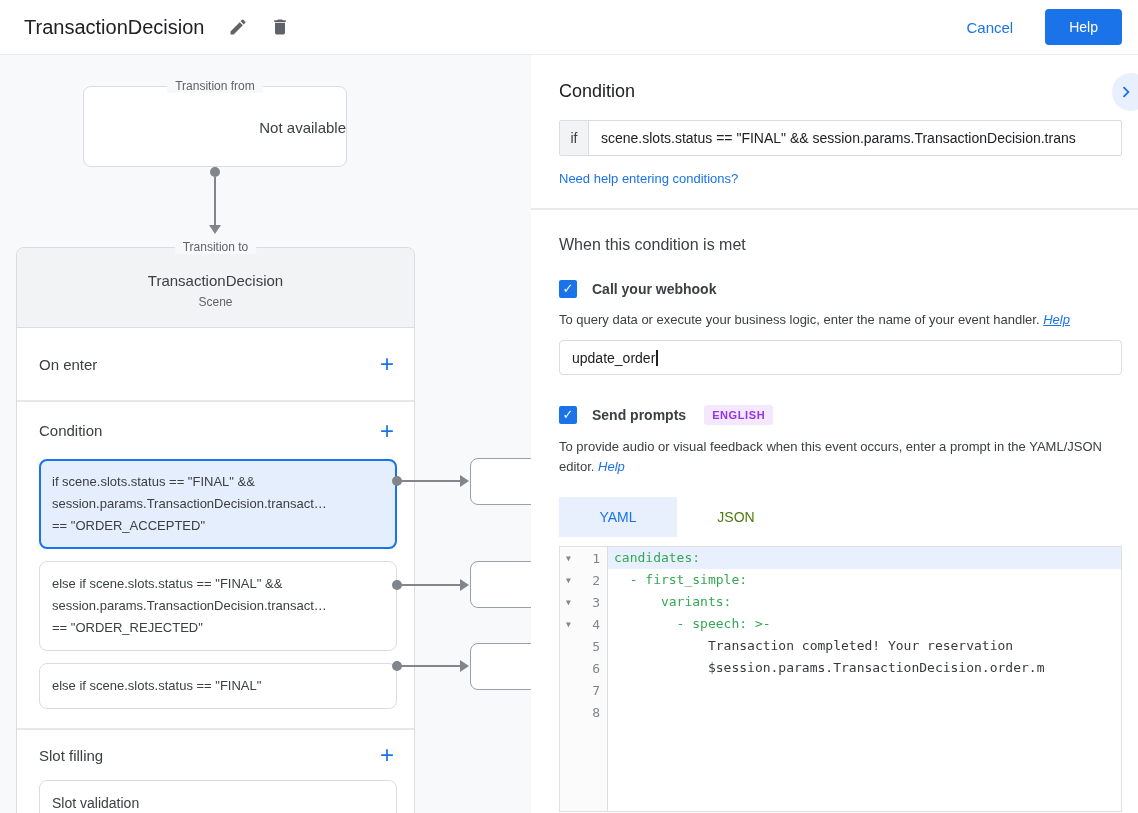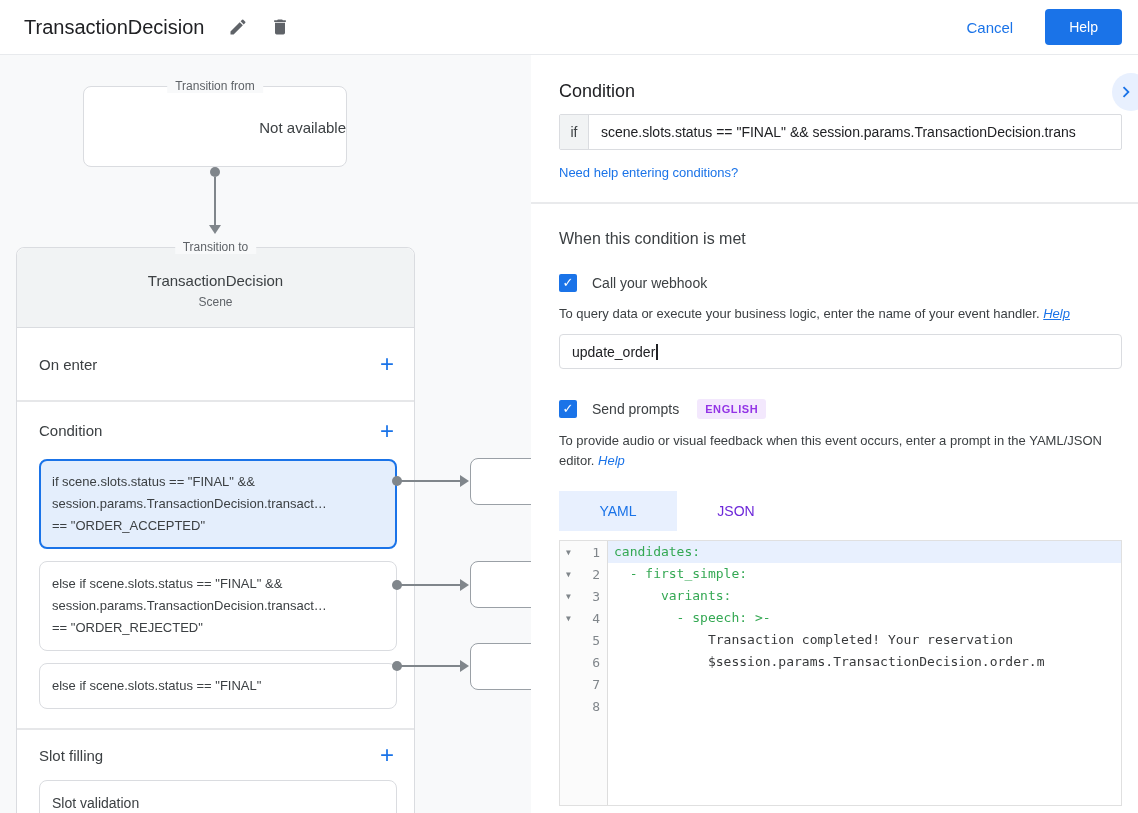--- a/index.html
+++ b/index.html
@@ -62,48 +62,48 @@
     background:#fff; height:46px; display:flex; align-items:center; padding:0 12px;
     font-size:14px; color:#3c4043; cursor:pointer; }
 
   
   .panel { position:absolute; left:531px; top:55px; width:607px; height:758px;
     background:#fff; padding:0 16px 0 28px; }
   .panel-h1 { margin-top:26px; font-size:18px; font-weight:400; color:#202124; }
   .chev-btn { position:absolute; top:18px; right:-12px; width:38px; height:38px;
     border-radius:50%; background:#e8f0fe; display:flex; align-items:center;
     justify-content:center; cursor:pointer; }
-  .if-row { display:flex; margin-top:12px; border:1px solid #dadce0; border-radius:2px;
+  .if-row { display:flex; margin-top:18px; border:1px solid #dadce0; border-radius:2px;
     height:36px; width:563px; }
   .if-cell { width:29px; background:#f1f3f4; border-right:1px solid #dadce0;
     display:flex; align-items:center; justify-content:center; font-size:14px; color:#3c4043; }
   .if-input { flex:1; display:flex; align-items:center; padding:0 0 0 12px; font-size:14px;
     color:#202124; white-space:nowrap; overflow:hidden; }
   .help-link { display:inline-block; margin-top:15px; font-size:13px; color:#1a73e8;
     cursor:pointer; }
   .panel-divider { height:2px; background:#e9eaec; margin:21px -16px 0 -28px; }
   .panel-h2 { margin-top:26px; font-size:16px; font-weight:400; color:#3c4043; }
   .check-row { display:flex; align-items:center; margin-top:26px; }
   .checkbox { width:18px; height:18px; background:#1a73e8; border-radius:2px; color:#fff;
     font-size:13px; line-height:18px; text-align:center; cursor:pointer; flex:0 0 18px; }
-  .check-label { margin-left:15px; font-size:14px; font-weight:400; color:#3c4043; }
+  .check-label { margin-left:15px; font-size:14px; font-weight:700; color:#3c4043; }
   .helper { margin-top:12px; font-size:13px; color:#3c4043; line-height:20px; max-width:555px; }
   .inline-link { color:#1a73e8; text-decoration:underline; cursor:pointer;font-style:italic; }
   .inline-link.nound { text-decoration:none; }
   .text-input { margin-top:10px; height:35px; width:563px; border:1px solid #dadce0;
     border-radius:4px; display:flex; align-items:center; padding:0 12px; font-size:14px;
     color:#202124; cursor:text; }
   .caret { display:inline-block; width:1.5px; height:16px; background:#202124; margin-left:1px;
     animation: blink 1.1s step-end infinite; }
   @keyframes blink { 50% { opacity:0; } }
   .lang-badge { margin-left:18px; background:#f3e8fd; color:#9334e6; font-size:11px;
     font-weight:700; letter-spacing:.6px; padding:4px 8px; border-radius:3px; }
   .tabs { display:flex; margin-top:20px; }
   .tab { width:118px; height:40px; display:flex; align-items:center; justify-content:center;
-    font-size:14px; font-weight:500; color:#6d28d9; cursor:pointer; }
+    font-size:14px; font-weight:500; color:#4d7c0f; cursor:pointer; }
   .tab.active { background:#e8f0fe; color:#1a73e8; }
 
   
   .editor { margin-top:9px; width:563px; height:266px; border:1px solid #e0e0e0;
     display:flex; font-family:"DejaVu Sans Mono", monospace; font-size:13px; overflow:hidden; }
   .gutter { width:48px; background:#fbfbfb; border-right:1px solid #ddd; }
   .gut-row { height:22px; display:flex; align-items:center; }
   .fold { width:17px; text-align:center; font-size:8px; color:#80868b; cursor:pointer; }
   .lnum { flex:1; text-align:right; padding-right:7px; color:#80868b; font-size:13px; }
   .code { flex:1; overflow:hidden; }

